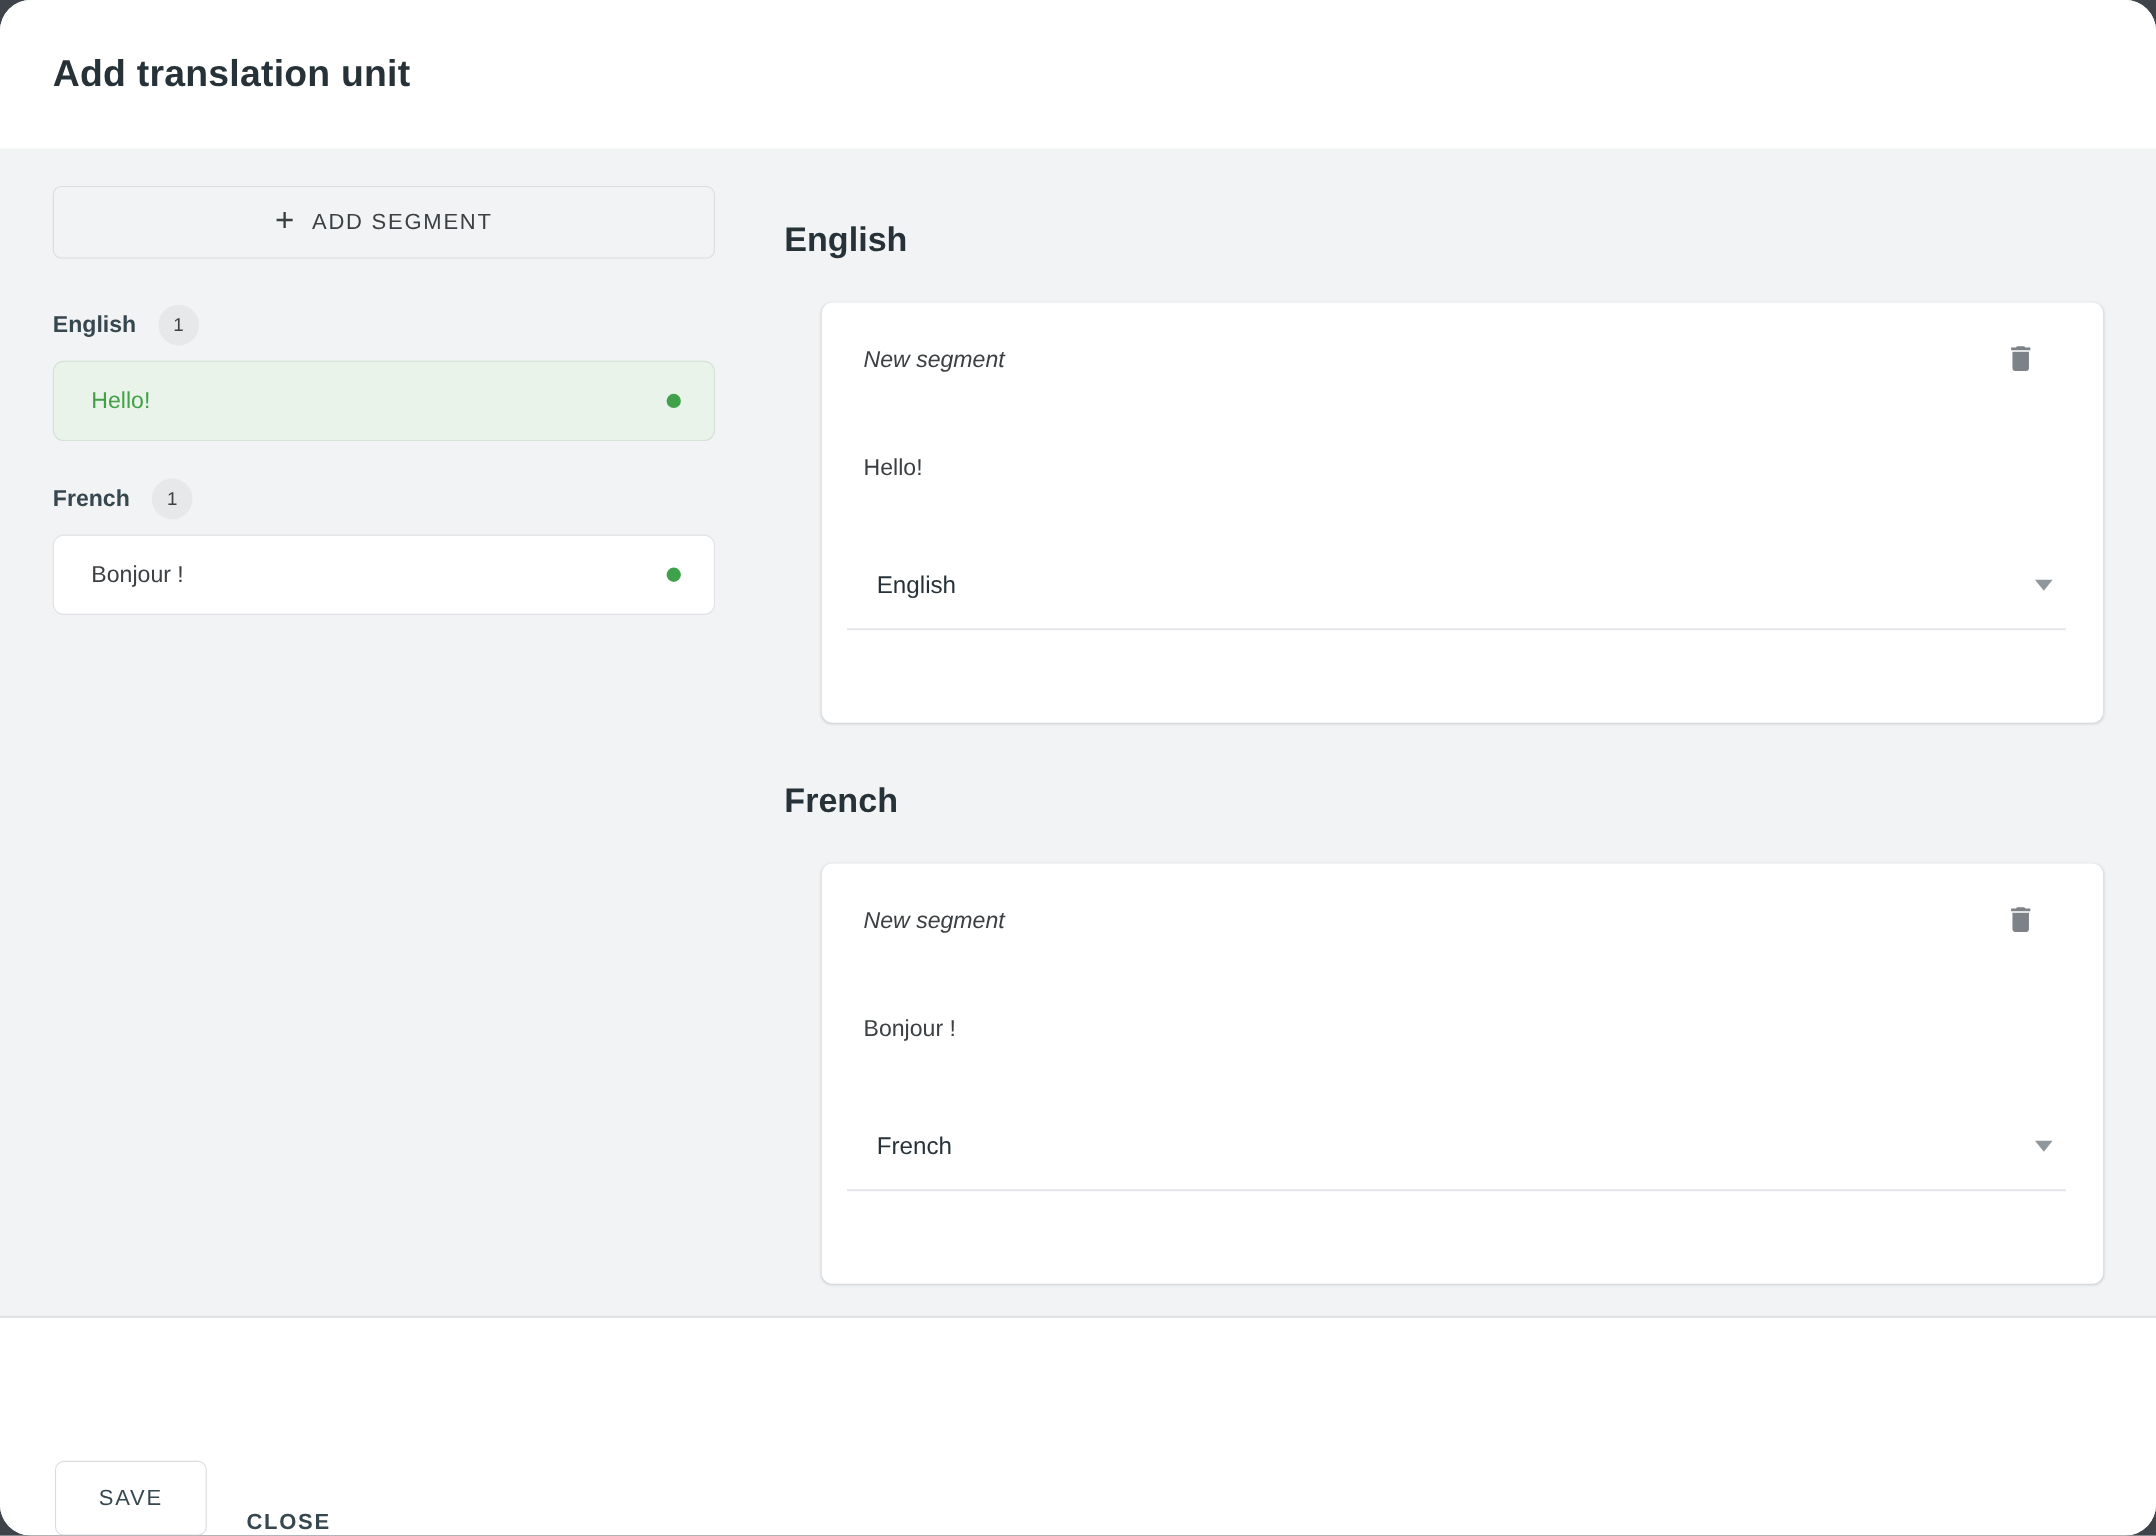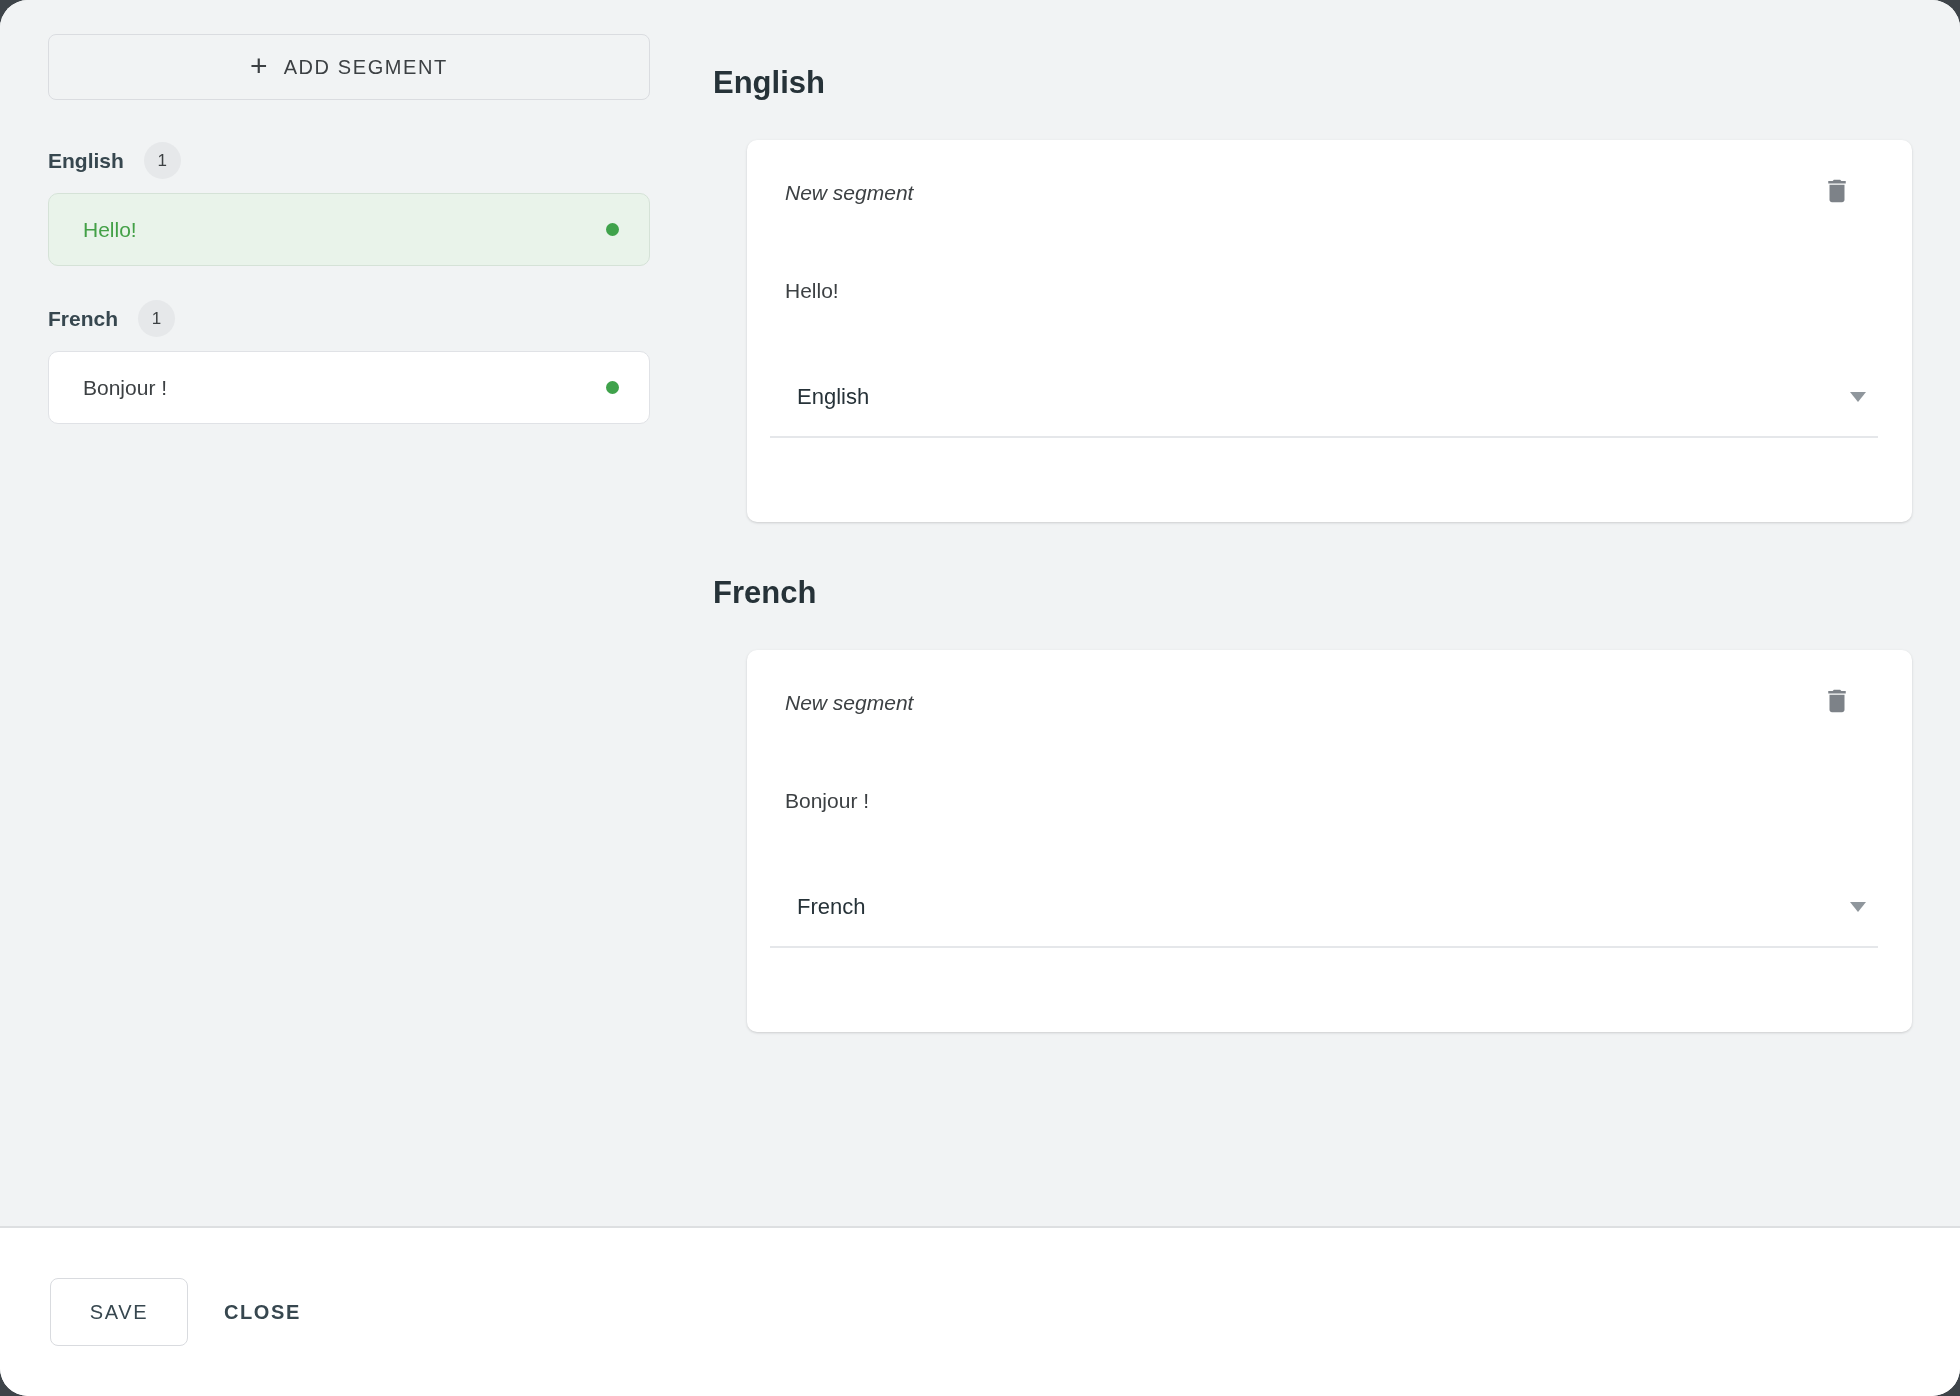--- a/index.html
+++ b/index.html
@@ -119,44 +119,47 @@
   }
   .select-value { font-size:22px; color:#263238; padding-left:14px; line-height:26px; }
   .select-arrow {
     width:0; height:0;
     border-left:8px solid transparent; border-right:8px solid transparent;
     border-top:10px solid #8f969c;
     margin-right:2px;
   }
   
   .dialog-footer {
-    flex:none; height:170px;
+    flex:none; height:200px;
     background:#ffffff;
     border-top:2px solid #dddfe1;
-    display:flex; align-items:center;
+    display:flex; align-items:flex-end;
     padding:0 50px; gap:24px;
   }
   .save-btn {
     min-width:138px; height:68px;
     background:#ffffff;
     border:1.5px solid #d9dbdf; border-radius:8px;
     font-family:inherit; font-size:20px; font-weight:500; letter-spacing:1.6px;
     color:#37474f; cursor:pointer;
   }
   .close-btn {
     background:none; border:none;
     font-family:inherit; font-size:20px; font-weight:700; letter-spacing:1.6px;
     color:#37474f; cursor:pointer; padding:0 12px;
   }
 </style>
 </head>
 <body>
 
 <div class="dialog">
 
+  <div class="dialog-header">
+    <div class="dialog-title">Add translation unit</div>
+  </div>
 
   <div class="dialog-body">
 
     <div class="left-panel">
 
       <button class="add-segment-btn">
         <span class="plus-glyph">+</span>
         <span>ADD SEGMENT</span>
       </button>
 

